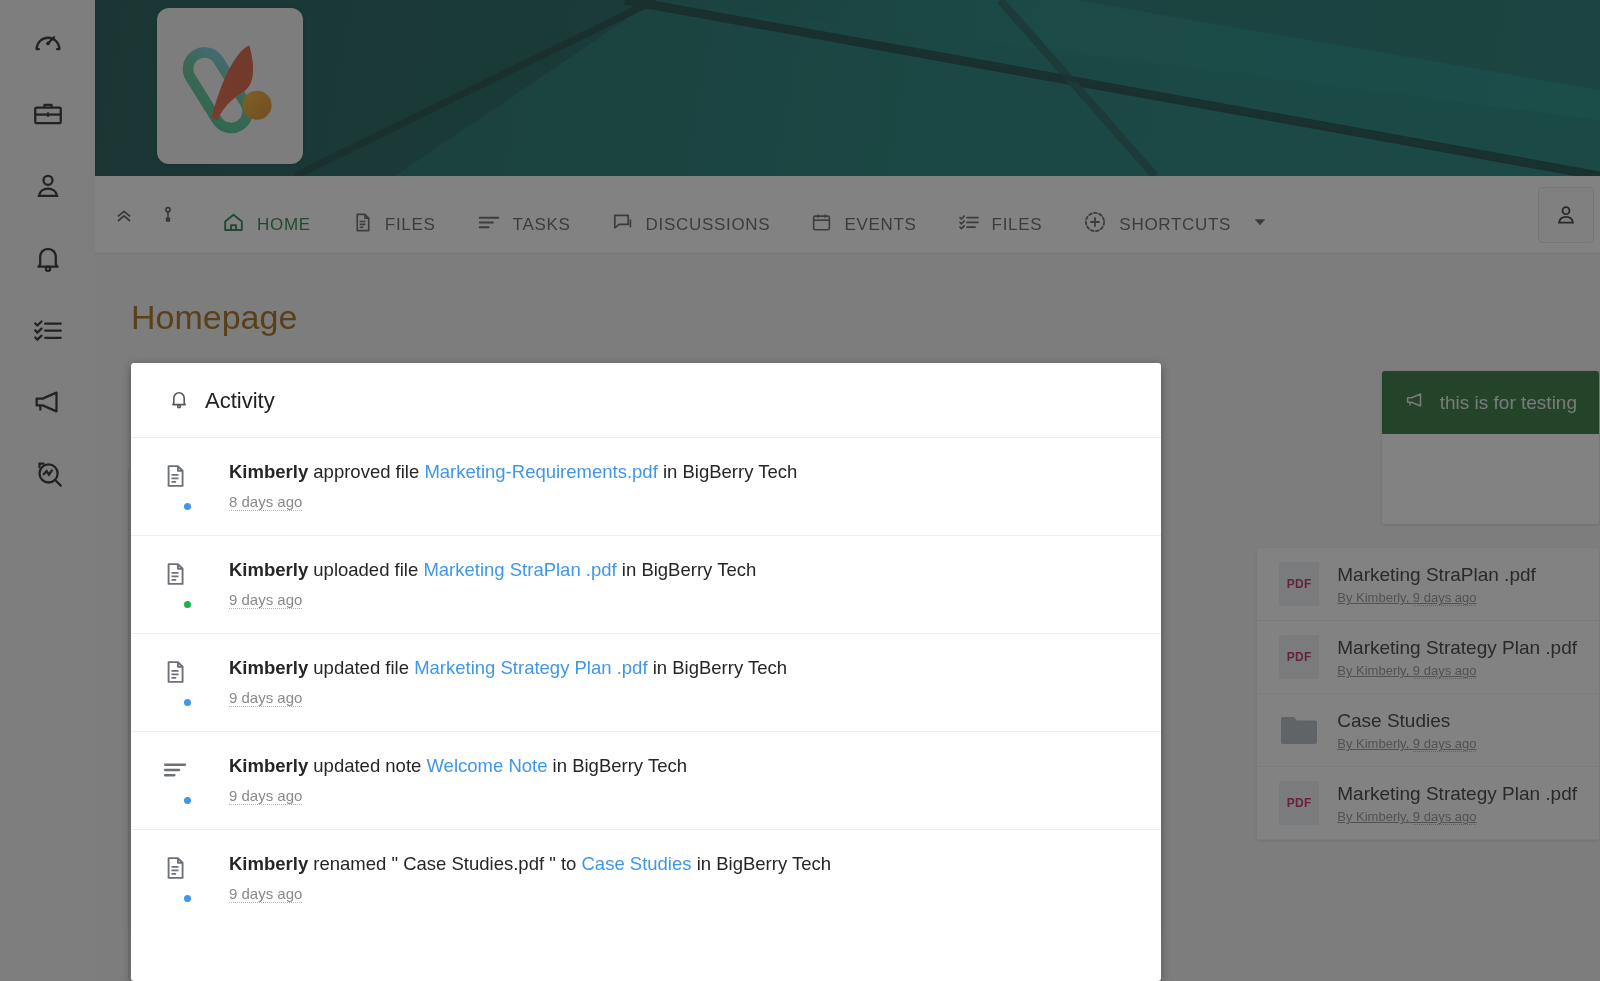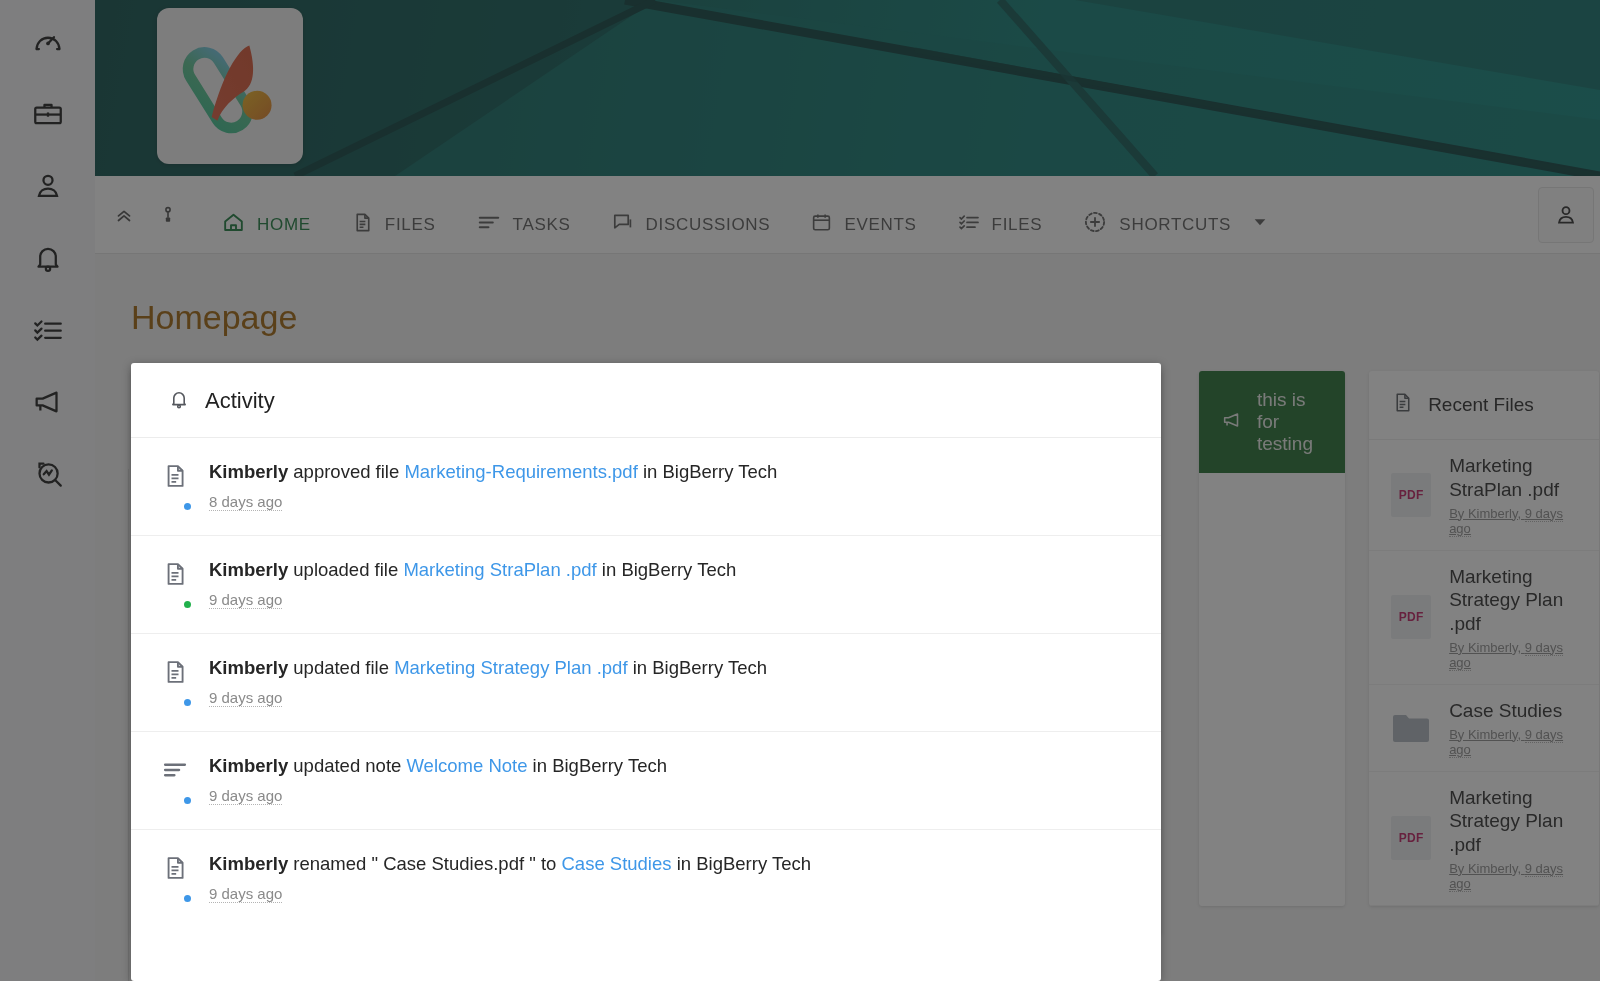--- a/index.html
+++ b/index.html
@@ -117,32 +117,32 @@
     padding:22px 36px 24px 30px;
     border-bottom:1px solid #eeeeee;
   }
   .act-row:last-child { border-bottom:none; }
   .act-ico { position:relative; width:30px; flex:0 0 30px; padding-top:2px; }
   .act-badge {
     position:absolute; right:-2px; bottom:-1px;
     width:11px; height:11px; border-radius:50%;
     border:2px solid #fff;
   }
-  .act-body { flex:1; }
+  .act-body { flex:1;margin-left:20px; }
   .act-text { font-size:18.5px; color:#262626; line-height:1.35; }
   .act-text .who { font-weight:700; }
   .act-text .lnk { color:#3e97e8; }
   .act-time {
     display:inline-block; margin-top:8px;
     font-size:15px; color:#8a8a8a;
     border-bottom:1px dotted #b4b4b4;
   }
 
   
-  #right-col { width:400px; display:flex; flex-direction:row; gap:24px; }
+  #right-col { width:400px; display:flex; flex-direction:column; gap:24px;align-items:flex-end; }
   .panel { background:#fff; border-radius:3px; box-shadow:0 1px 3px rgba(0,0,0,.13); overflow:hidden; }
   .panel-head-green {
     background:#1d6b2b; color:#e9ede9;
     display:flex; align-items:center; gap:14px;
     padding:18px 22px; font-size:19px;
   }
   .panel-body-empty { height:90px; background:#fff; }
   .panel-head {
     display:flex; align-items:center; gap:14px;
     padding:20px 22px; font-size:19px; color:#262626;
@@ -476,30 +476,20 @@
                   <path d="M4 9.6h4.2L18 5.4v13.2L8.2 14.4H4z"></path>
                     <path d="M6.6 14.4v3.6"></path>
                 </svg>
               </span>
               <span>this is for testing</span>
             </div>
             <div class="panel-body-empty"></div>
           </div>
 
           <div class="panel">
-            <div class="panel-head">
-              <span>
-                <svg width="23" height="23" viewBox="0 0 24 24" fill="none" stroke="#55585e" stroke-width="1.6" stroke-linejoin="round">
-                  <path d="M6.5 3.5h8l4 4v13h-12z"></path>
-                    <path d="M14.5 3.5v4h4"></path>
-                    <path d="M9 11h6M9 14h6M9 17h4"></path>
-                </svg>
-              </span>
-              <span>Recent Files</span>
-            </div>
             <div id="recent-files-list">
                 <div class="file-row">
                   <div class="file-thumb">PDF</div>
                   <div>
                     <div class="file-name">Marketing StraPlan .pdf</div>
                     <div class="file-meta"><span>By Kimberly, </span><span class="dtt">9 days ago</span></div>
                   </div>
                 </div>
                 <div class="file-row">
                   <div class="file-thumb">PDF</div>

